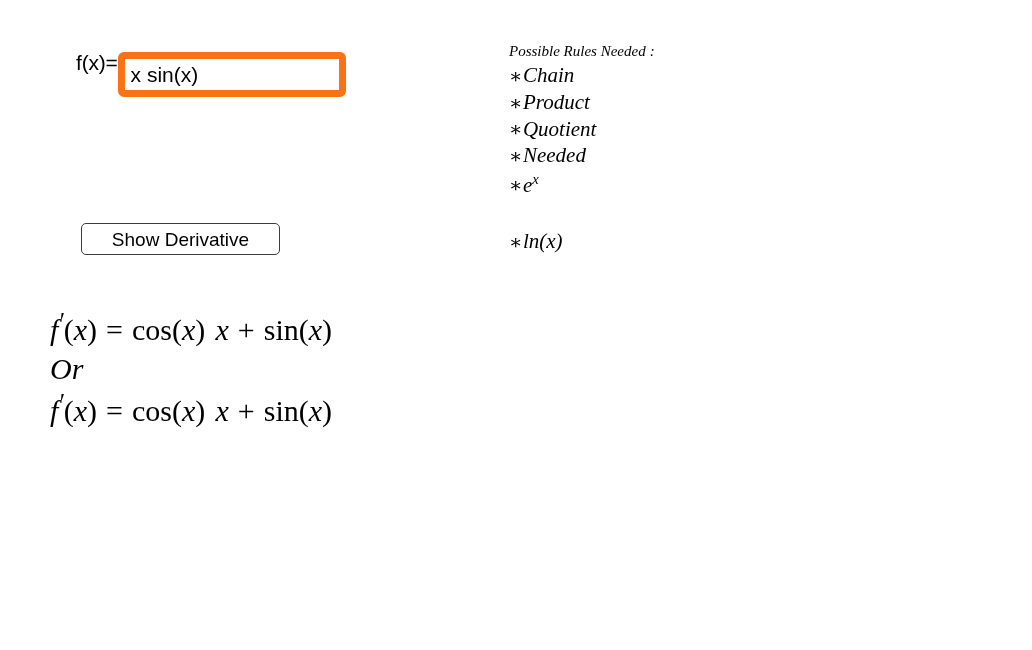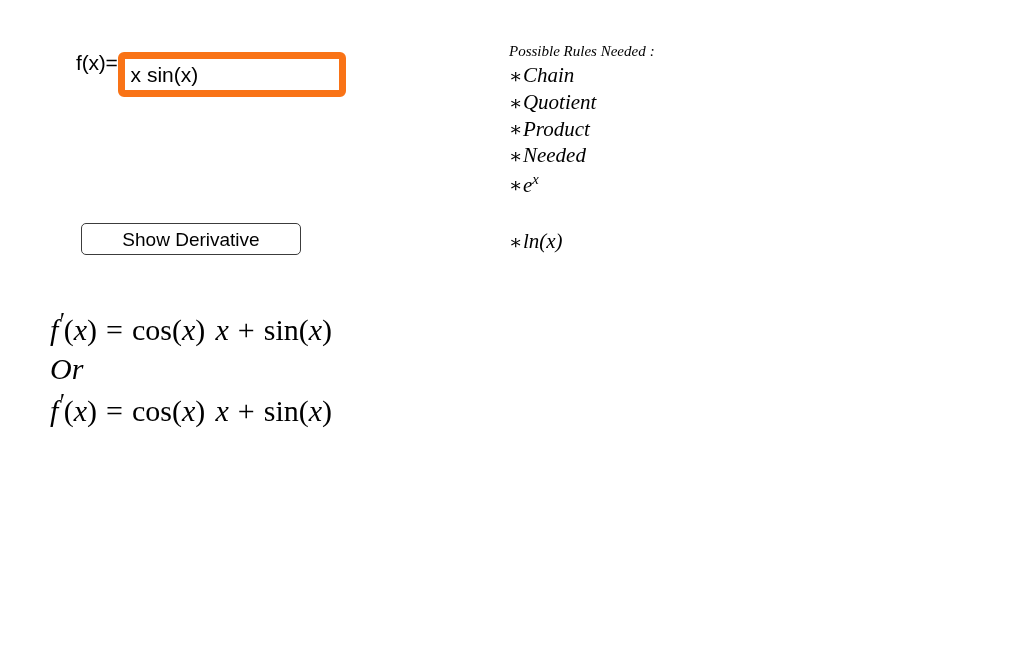--- a/index.html
+++ b/index.html
@@ -83,21 +83,21 @@
     position: absolute;
     left: 50px;
     top: 100px;
     font-size: 29px;
   }
 
   #show-derivative-button {
     position: absolute;
     left: 81px;
     top: 223px;
-    width: 220px;
+    width: 199px;
     height: 32px;
     box-sizing: border-box;
     border: 1px solid #3c3c3c;
     border-radius: 5px;
     background: #ffffff;
     font-family: "Liberation Sans", sans-serif;
     font-size: 19px;
     color: #000000;
     line-height: 1;
     padding: 0;
@@ -171,22 +171,22 @@
     </div>
 
   </div>
 </div>
 
 <div id="rules-panel">
   <div id="rules-heading"><span>Possible Rules Needed</span><span class="sp"></span><span>:</span></div>
 
   <div class="rule-item"><span class="star">∗</span><span>Chain</span></div>
 
+  <div class="rule-item"><span class="star">∗</span><span>Product</span></div>
+
   <div class="rule-item"><span class="star">∗</span><span>Quotient</span></div>
-
-  <div class="rule-item"><span class="star">∗</span><span>Product</span></div>
 
   <div class="rule-item"><span class="star">∗</span><span>Needed</span></div>
 
   <div class="rule-item"><span class="star">∗</span><span>e</span><span class="sup">x</span></div>
 
   <div class="rule-item spaced-before"><span class="star">∗</span><span>ln(x)</span></div>
 </div>
 
 </body></html>

